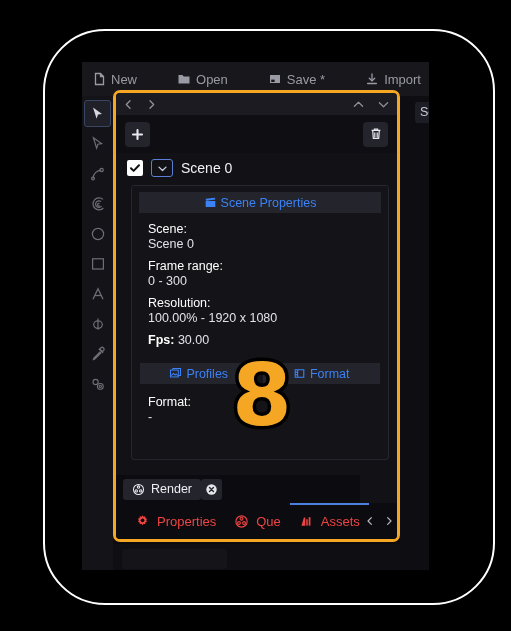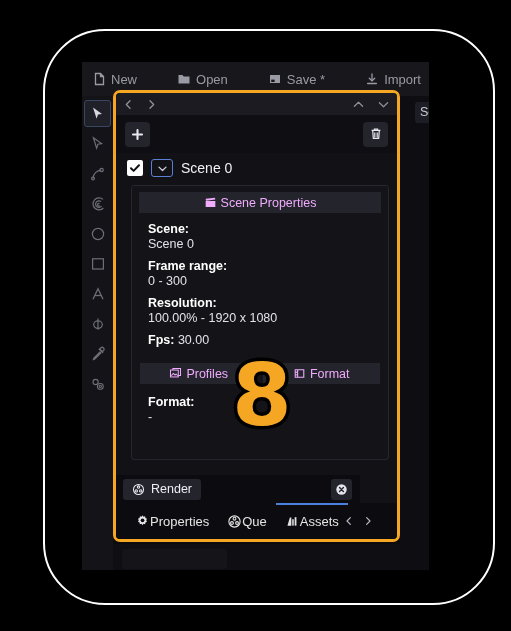--- a/index.html
+++ b/index.html
@@ -234,31 +234,31 @@
     position: relative;
   }
   .wide-btn {
     height: 21px;
     background: #23242c;
     border-radius: 0;
     display: flex;
     align-items: center;
     justify-content: center;
     gap: 4px;
-    color: #f0abfc;
+    color: #3b82f6;
     font-size: 12.5px;
     white-space: nowrap;
   }
   .wide-btn svg { display: block; flex: 0 0 auto; }
 
   .props { padding: 9px 0 0 9px; }
   .prop-key {
     color: #ffffff;
     font-size: 12.5px;
-    font-weight: bold;
+    font-weight: normal;
     margin-bottom: 1px;
   }
   .prop-val {
     color: #e2e2e8;
     font-size: 12.5px;
     margin-bottom: 8px;
   }
   .prop-inline {
     font-size: 12.5px;
     color: #e2e2e8;
@@ -278,21 +278,20 @@
   
   #render-bar {
     position: absolute;
     left: 0;
     bottom: 36px;
     width: 244px;
     height: 28px;
     background: #0c0c10;
     display: flex;
     align-items: center;
-    justify-content: space-between;
     padding: 0 8px 0 7px;
     box-sizing: border-box;
   }
   #render-btn {
     height: 21px;
     background: #23242c;
     border-radius: 3px;
     display: flex;
     align-items: center;
     gap: 6px;
@@ -322,21 +321,22 @@
     height: 36px;
     background: #0c0c10;
     display: flex;
     align-items: center;
     padding-left: 10px;
     box-sizing: border-box;
   }
   .tab {
     display: flex;
     align-items: center;
-    color: #e5e5e5;
+    gap: 7px;
+    color: #ef4444;
     font-size: 13px;
     padding: 0 9px;
     height: 36px;
     position: relative;
     white-space: nowrap;
   }
   .tab svg { display: block; flex: 0 0 auto; }
   .tab.active::before {
     content: "";
     position: absolute;

